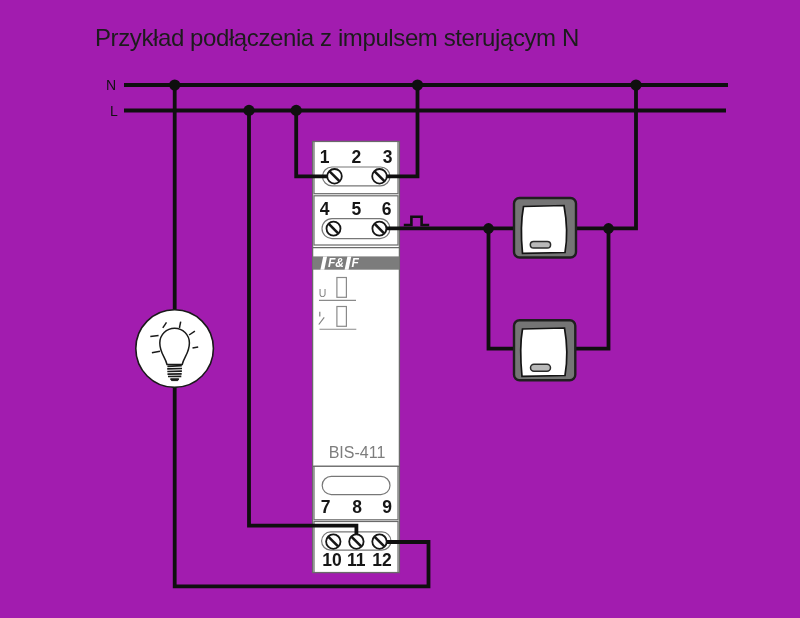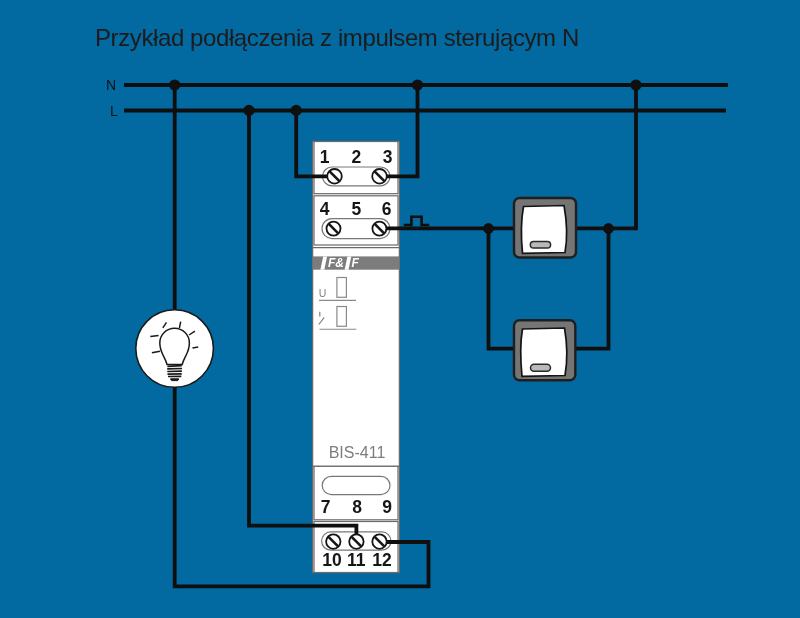--- a/index.html
+++ b/index.html
@@ -1,16 +1,16 @@
 <!DOCTYPE html>
 <html><head>
 <meta charset="utf-8">
 <style>
   html,body{margin:0;padding:0;background:#ffffff;}
-  .page{position:relative;width:800px;height:618px;background:#0369a1;font-family:"Liberation Sans", sans-serif;}
+  .page{position:relative;width:800px;height:618px;background:#a21caf;font-family:"Liberation Sans", sans-serif;}
   svg{position:absolute;left:0;top:0;}
   text{font-family:"Liberation Sans", sans-serif;}
 </style>
 </head>
 <body>
 <div class="page">
 <svg width="800" height="618" viewBox="0 0 800 618">
 
   <text x="95" y="46" font-size="24" letter-spacing="-0.4" fill="#1c1c1c">Przykład podłączenia z impulsem sterującym N</text>
 

